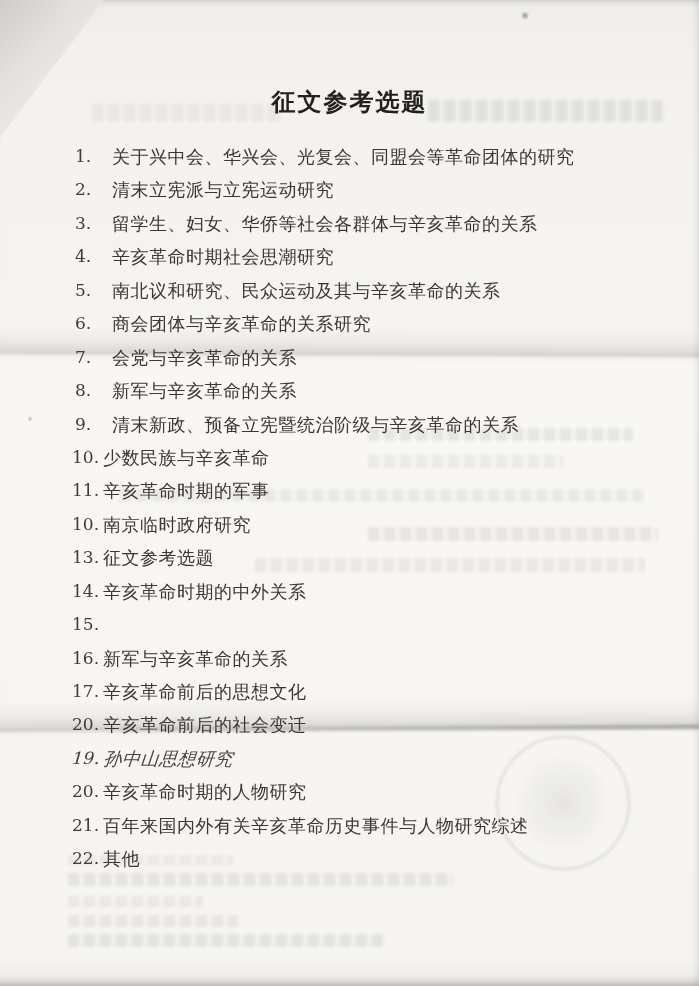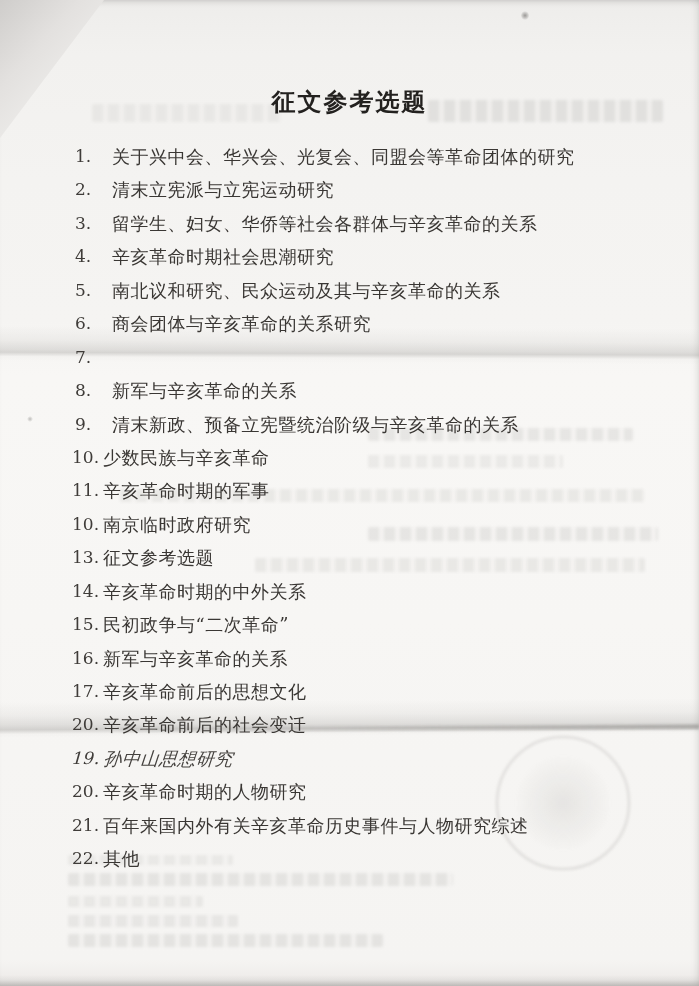--- a/index.html
+++ b/index.html
@@ -160,20 +160,21 @@
       <div class="topic-row">
     <span class="topic-num num-1">5.</span>
     <span class="topic-text">南北议和研究、民众运动及其与辛亥革命的关系</span>
   </div>
       <div class="topic-row">
     <span class="topic-num num-1">6.</span>
     <span class="topic-text">商会团体与辛亥革命的关系研究</span>
   </div>
       <div class="topic-row">
     <span class="topic-num num-1">7.</span>
+    <span class="topic-text">会党与辛亥革命的关系</span>
   </div>
       <div class="topic-row">
     <span class="topic-num num-1">8.</span>
     <span class="topic-text">新军与辛亥革命的关系</span>
   </div>
       <div class="topic-row">
     <span class="topic-num num-1">9.</span>
     <span class="topic-text">清末新政、预备立宪暨统治阶级与辛亥革命的关系</span>
   </div>
       <div class="topic-row">
@@ -191,21 +192,20 @@
       <div class="topic-row">
     <span class="topic-num num-2">13.</span>
     <span class="topic-text">征文参考选题</span>
   </div>
       <div class="topic-row">
     <span class="topic-num num-2">14.</span>
     <span class="topic-text">辛亥革命时期的中外关系</span>
   </div>
       <div class="topic-row">
     <span class="topic-num num-2">15.</span>
-    <span class="topic-text">民初政争与“二次革命”</span>
   </div>
       <div class="topic-row">
     <span class="topic-num num-2">16.</span>
     <span class="topic-text">新军与辛亥革命的关系</span>
   </div>
       <div class="topic-row">
     <span class="topic-num num-2">17.</span>
     <span class="topic-text">辛亥革命前后的思想文化</span>
   </div>
       <div class="topic-row">

